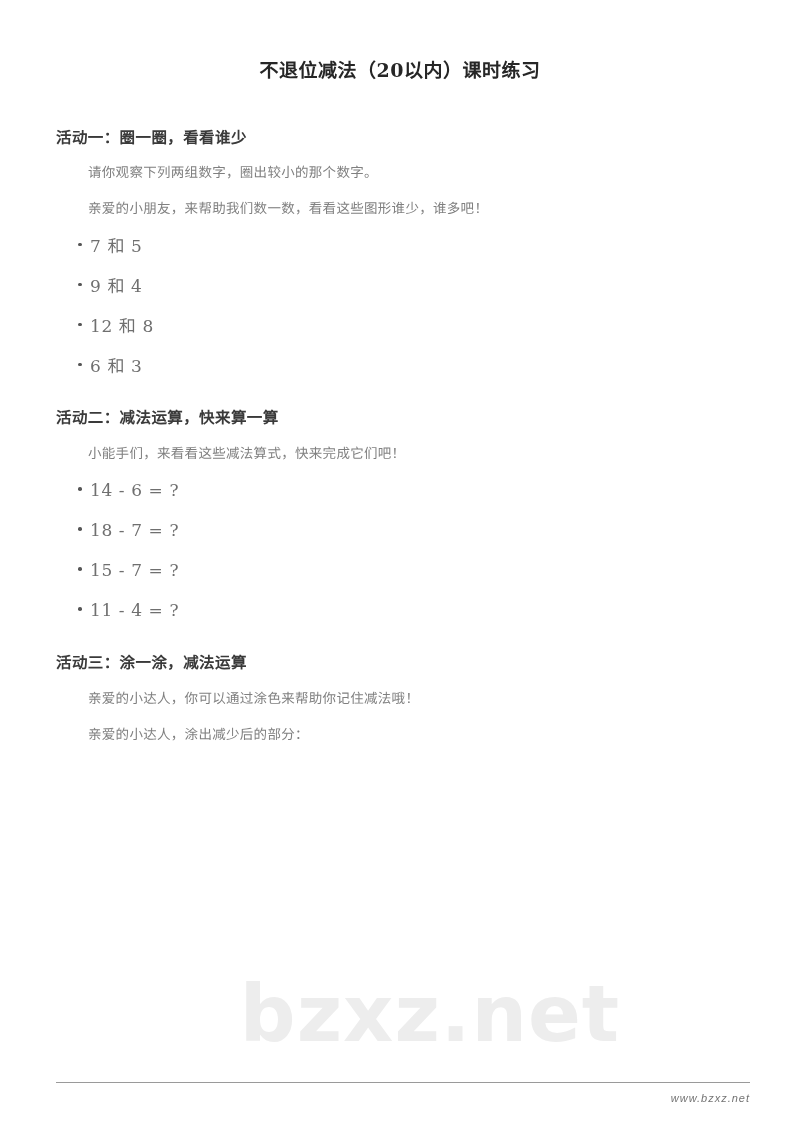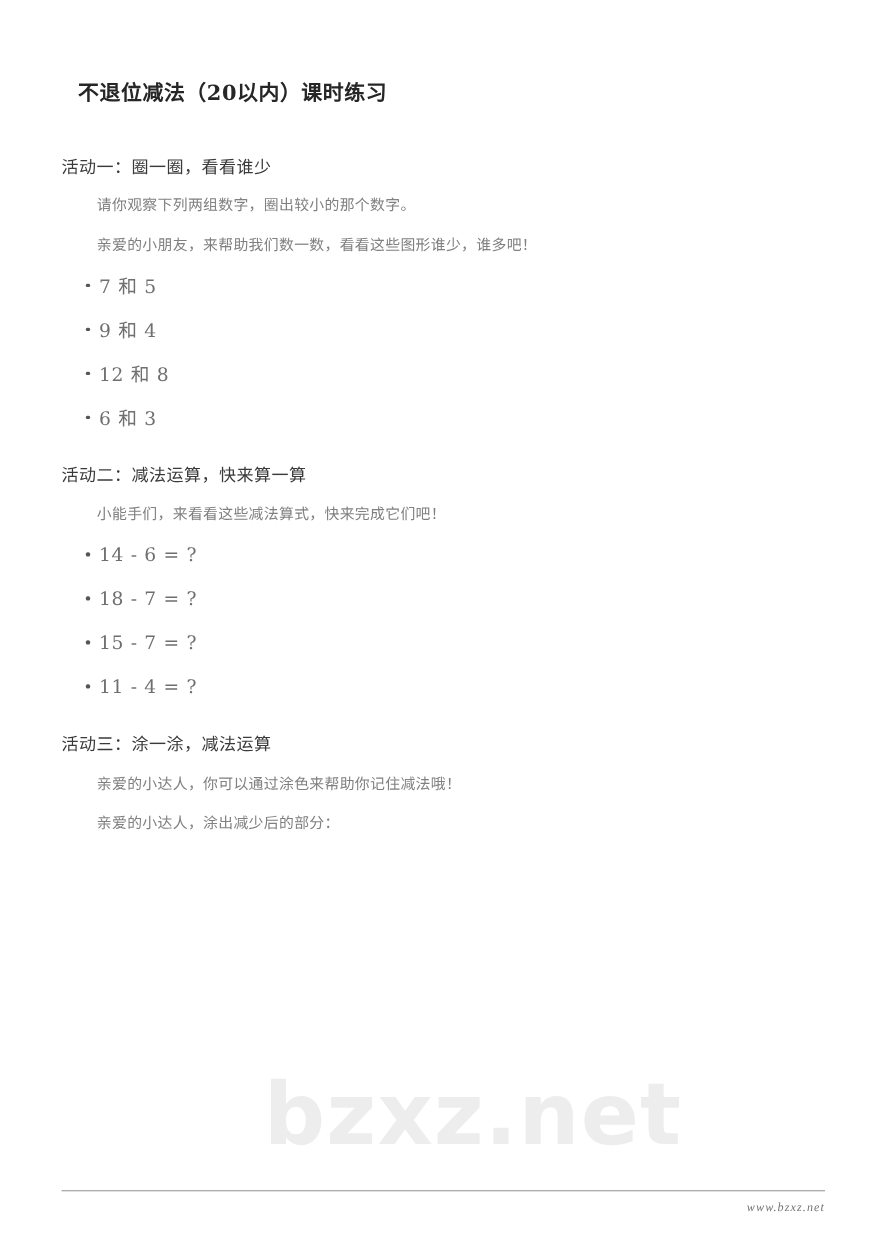--- a/index.html
+++ b/index.html
@@ -38,38 +38,39 @@
   }
 
   
   .doc {
     position: relative;
     z-index: 2;
     padding: 0 56px;
   }
 
   .doc-title {
+    text-align: center;
     font-family: "DejaVu Serif", "Liberation Serif", serif;
     font-weight: bold;
     font-size: 19px;
     color: #262626;
     letter-spacing: 0.5px;
-    margin: 15px;
+    margin: 0;
     padding-top: 56px;
     line-height: 1.5;
   }
 
   .section {
     margin-top: 30px;
   }
   .section.first { margin-top: 42px; }
 
   .section-heading {
     font-family: "DejaVu Serif", "Liberation Serif", serif;
-    font-weight: normal;
+    font-weight: bold;
     font-size: 15.5px;
     color: #3a3a3a;
     letter-spacing: 0.4px;
     margin: 0 0 14px 0;
     line-height: 1.4;
   }
 
   .section-para {
     font-family: "DejaVu Serif", "Liberation Serif", serif;
     font-size: 13.5px;
@@ -115,21 +116,21 @@
     bottom: 26px;
     z-index: 3;
   }
   .footer-rule {
     height: 1px;
     background: #9a9a9a;
     width: 100%;
   }
   .footer-url {
     text-align: right;
-    font-family: Liberation Serif, serif;
+    font-family: Liberation Sans, sans-serif;
     font-style: italic;
     font-size: 11px;
     color: #737373;
     letter-spacing: 1px;
     padding-top: 9px;
   }
 </style>
 </head>
 <body>
 

